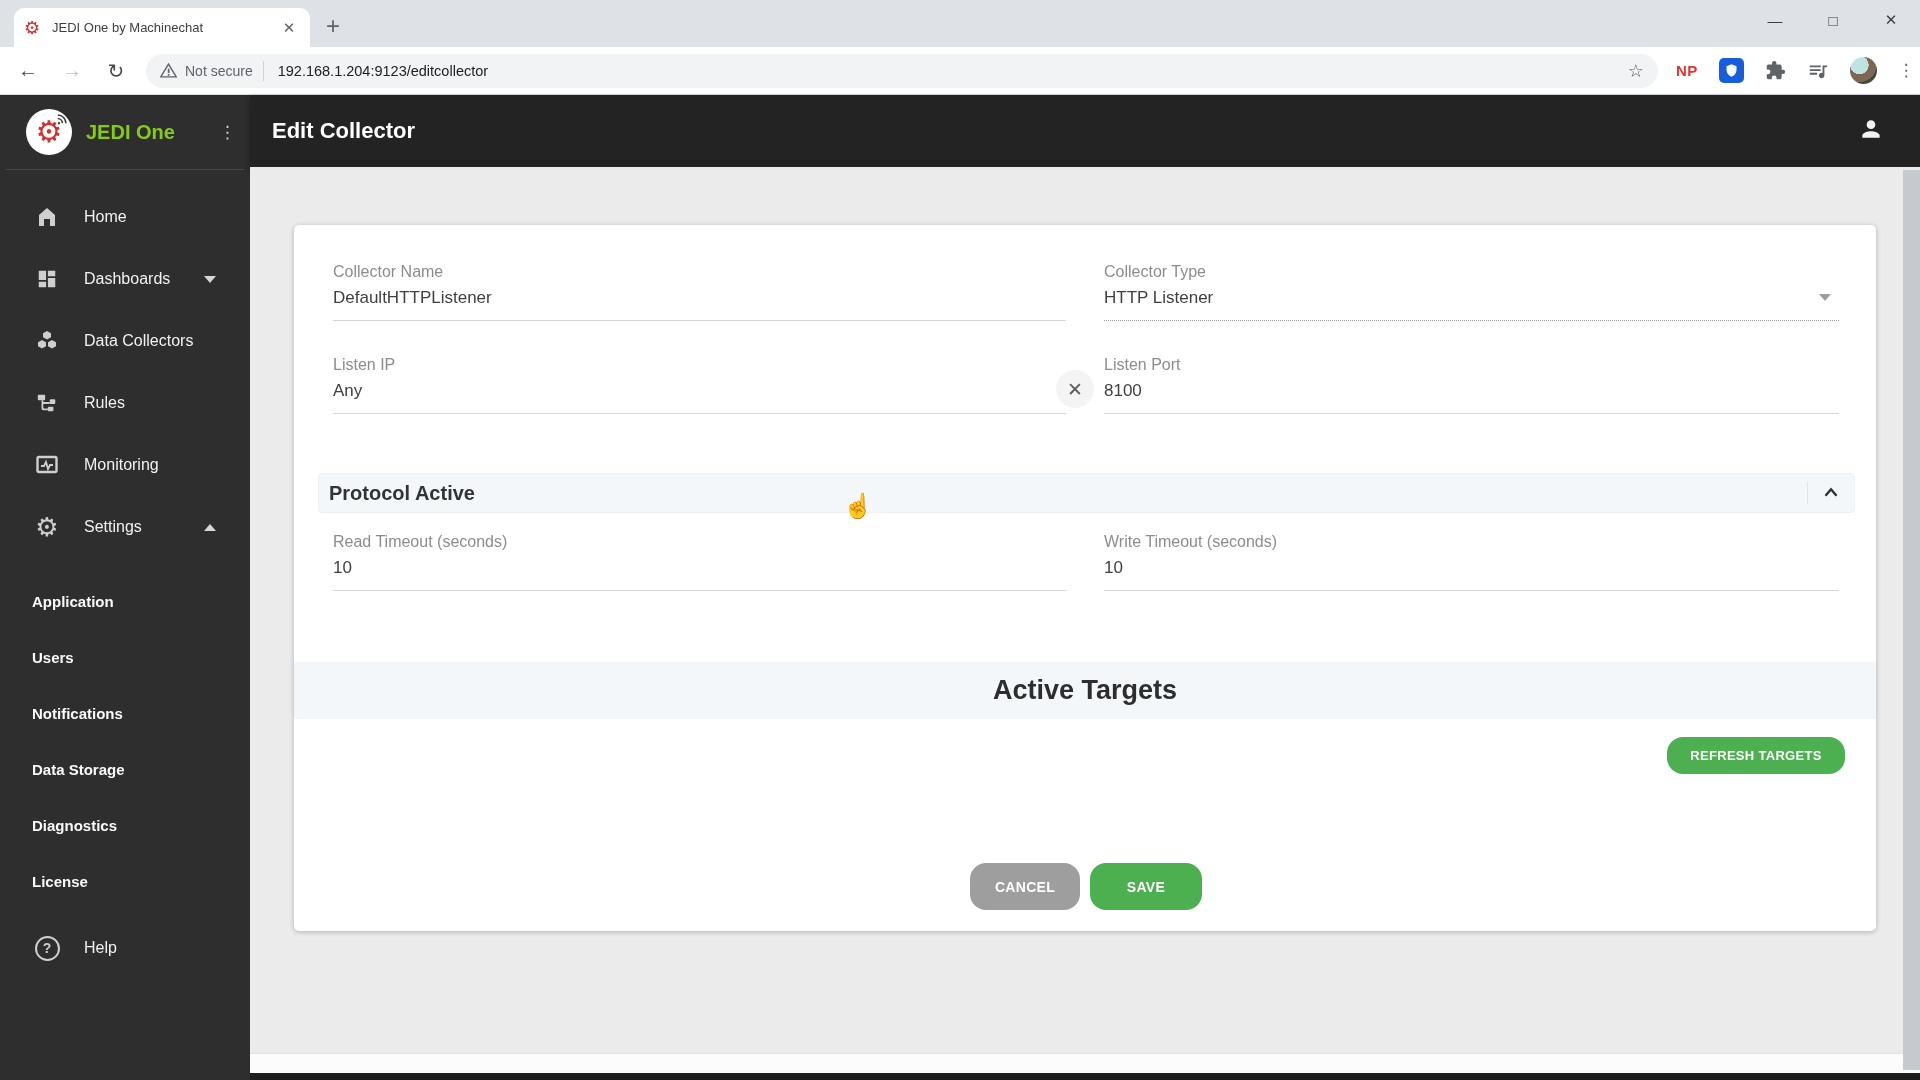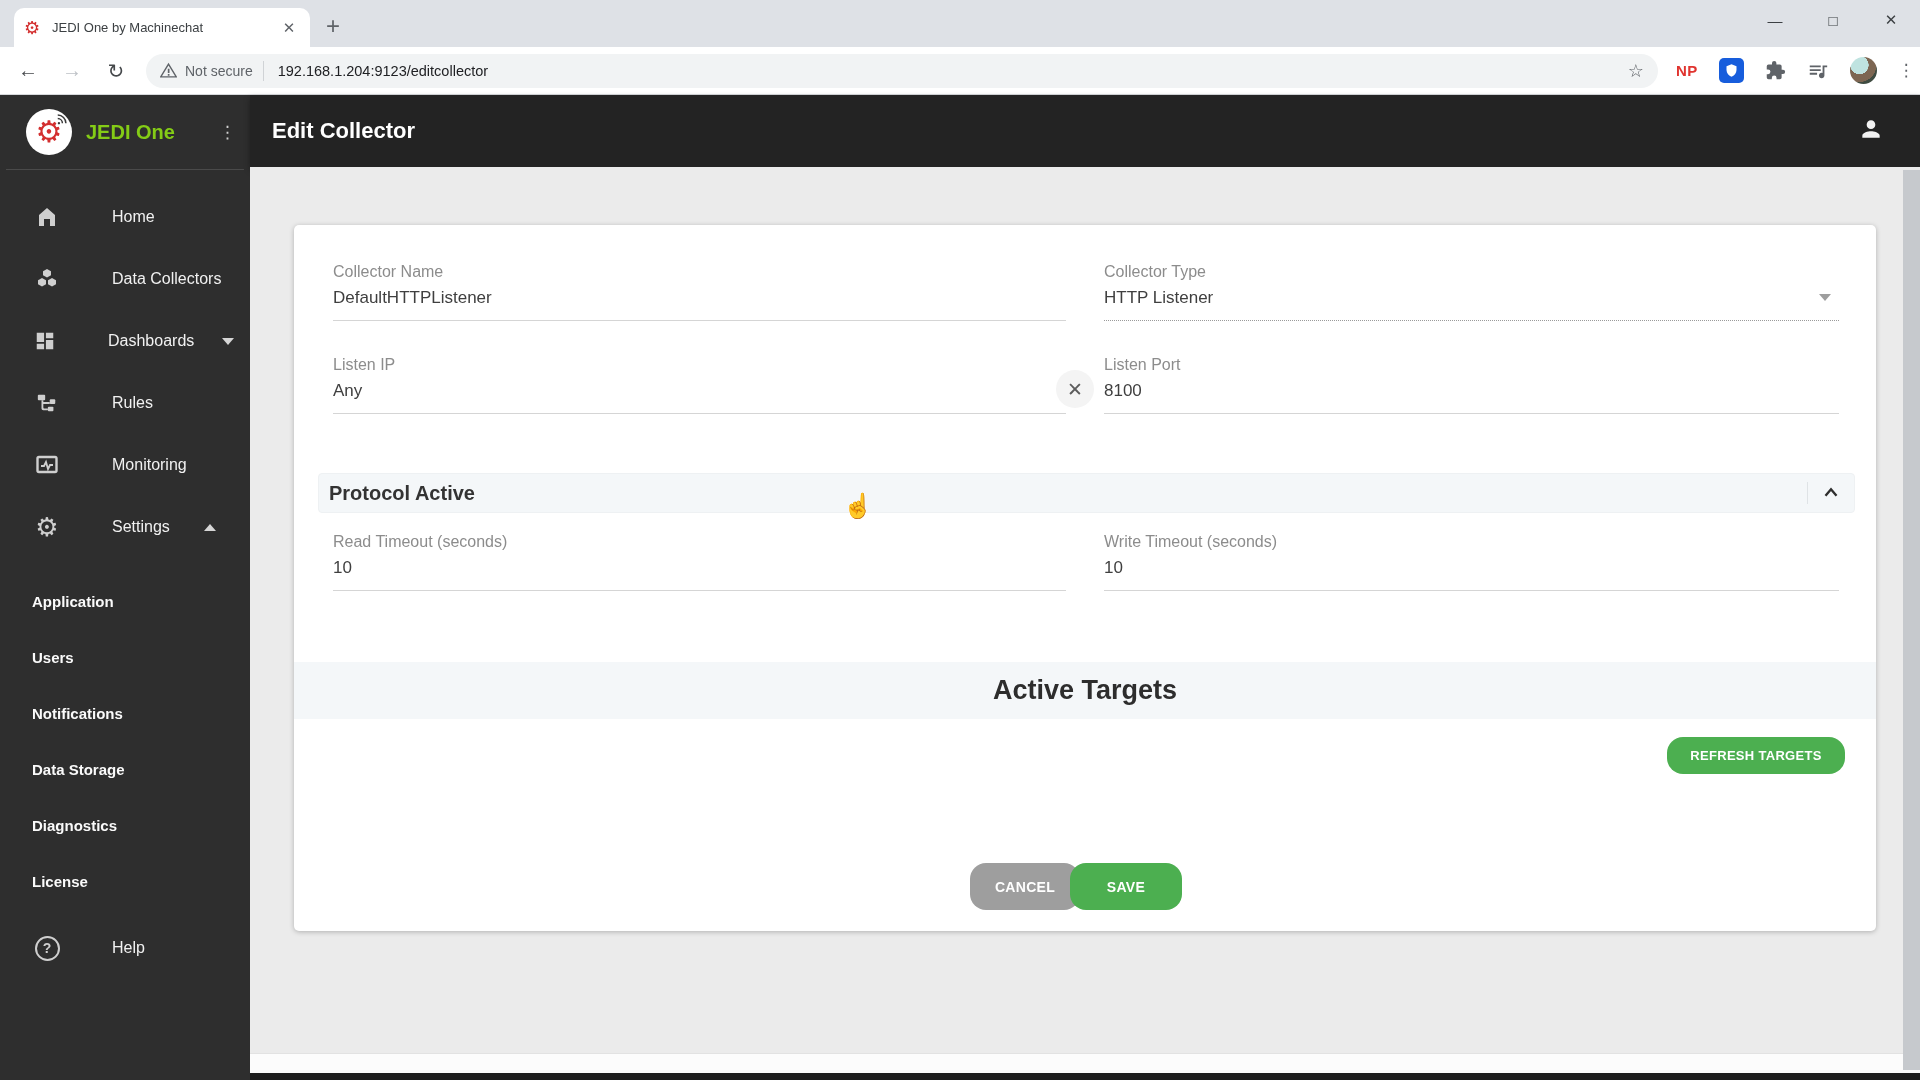--- a/index.html
+++ b/index.html
@@ -38,21 +38,21 @@
   
   .sidebar{position:absolute;left:0;top:95px;width:250px;height:985px;background:#2e2e2e;}
   .side-logo{height:74px;display:flex;align-items:center;padding:0 14px 0 26px;}
   .logo-circle{width:46px;height:46px;border-radius:50%;background:#fff;display:flex;
                align-items:center;justify-content:center;position:relative;}
   .logo-circle .gear-red{font-size:30px;line-height:30px;}
   .brand{color:#84cc16;font-size:20px;font-weight:600;margin-left:14px;flex:1;}
   .side-div{height:1px;background:#4a4a4a;margin:0 6px;}
   .nav{margin-top:16px;}
   .nav-item{height:62px;display:flex;align-items:center;padding-left:34px;color:#f1f1f1;
-            font-size:16px;cursor:pointer;gap:28px;}
+            font-size:16px;cursor:pointer;}
   .nav-ic{width:26px;height:26px;display:flex;align-items:center;justify-content:center;margin-right:24px;}
   .caret{width:0;height:0;margin-left:auto;margin-right:34px;}
   .caret.down{border-left:6px solid transparent;border-right:6px solid transparent;border-top:7px solid #d6d6d6;}
   .caret.up{border-left:6px solid transparent;border-right:6px solid transparent;border-bottom:7px solid #d6d6d6;}
   .submenu{margin-top:15px;}
   .sub-item{height:56px;display:flex;align-items:center;padding-left:32px;color:#fafafa;
             font-size:15px;font-weight:700;cursor:pointer;}
   .help-item{margin-top:8px;}
   .help-circle{width:25px;height:25px;border:2px solid #cfcfcf;border-radius:50%;box-sizing:border-box;
                display:flex;align-items:center;justify-content:center;color:#cfcfcf;font-size:14px;font-weight:700;}
@@ -92,21 +92,21 @@
   .proto-div{width:1px;height:22px;background:#dfe3e6;margin-left:auto;}
   .proto-chev{width:46px;display:flex;align-items:center;justify-content:center;}
 
   .targets-band{position:absolute;left:0;top:437px;width:1582px;height:57px;background:#f4f7f9;
                 display:flex;align-items:center;justify-content:center;}
   .targets-title{font-size:27px;font-weight:700;color:#2d2d2d;}
   .btn{border:none;border-radius:16px;color:#fff;font-family:"Liberation Sans",sans-serif;
        font-weight:700;cursor:pointer;}
   .btn-refresh{position:absolute;right:31px;top:512px;width:178px;height:37px;font-size:13px;letter-spacing:.3px;}
   .btn-cancel{position:absolute;left:676px;top:638px;width:110px;height:47px;font-size:14px;letter-spacing:.3px;}
-  .btn-save{position:absolute;left:776px;top:638px;width:112px;height:47px;font-size:14px;letter-spacing:.3px;}
+  .btn-save{position:absolute;left:796px;top:638px;width:112px;height:47px;font-size:14px;letter-spacing:.3px;}
 
   .footer-strip{position:absolute;left:0;top:886px;width:1670px;height:20px;background:#fcfcfc;
                 border-top:1px solid #e2e2e2;box-sizing:border-box;}
   .bottom-dark{position:absolute;left:0;top:906px;width:1670px;height:7px;background:#1d1d1d;}
   .scrollbar{position:absolute;left:1903px;top:170px;width:17px;height:900px;background:#c6c9cd;}
   .cursor-hand{position:absolute;left:843px;top:492px;font-size:24px;color:#2f2f2f;
                text-shadow:0 0 2px #fff;pointer-events:none;}
   .signal{position:absolute;}
 </style>
 </head>
@@ -180,36 +180,36 @@
       <div class="nav-item">
         <span class="nav-ic">
           <svg width="24" height="24" viewBox="0 0 24 24">
               <path d="M12 3L4 10v11h5v-7h6v7h5V10z" fill="#cfcfcf"></path>
             </svg>
         </span>
         <span>Home</span>
       </div>
       <div class="nav-item">
         <span class="nav-ic">
+          <svg width="22" height="22" viewBox="0 0 24 24">
+              <path d="M3 13h8V3H3v10zm0 8h8v-6H3v6zm10 0h8V11h-8v10zm0-18v6h8V3h-8z" fill="#cfcfcf"></path>
+            </svg>
+        </span>
+        <span>Dashboards</span>
+        <span class="caret down"></span>
+      </div>
+      <div class="nav-item">
+        <span class="nav-ic">
           <svg width="24" height="24" viewBox="0 0 24 24" fill="#cfcfcf">
             <path d="M12 2l4 2.2v4.1L12 10.5 8 8.3V4.2z"></path>
             <path d="M7 11l4 2.2v4.1L7 19.5l-4-2.2v-4.1z"></path>
             <path d="M17 11l4 2.2v4.1l-4 2.2-4-2.2v-4.1z"></path>
           </svg>
         </span>
         <span>Data Collectors</span>
-      </div>
-      <div class="nav-item">
-        <span class="nav-ic">
-          <svg width="22" height="22" viewBox="0 0 24 24">
-              <path d="M3 13h8V3H3v10zm0 8h8v-6H3v6zm10 0h8V11h-8v10zm0-18v6h8V3h-8z" fill="#cfcfcf"></path>
-            </svg>
-        </span>
-        <span>Dashboards</span>
-        <span class="caret down"></span>
       </div>
       <div class="nav-item">
         <span class="nav-ic">
           <svg width="22" height="22" viewBox="0 0 24 24" fill="#cfcfcf">
             <rect x="2" y="3" width="8" height="6" rx="1"></rect>
             <rect x="15" y="8" width="6" height="5" rx="1"></rect>
             <rect x="13" y="16" width="6" height="5" rx="1"></rect>
             <path d="M6 9v9a2 2 0 0 0 2 2h5v-2H9a1 1 0 0 1-1-1v-4h7v-2H8V9z"></path>
           </svg>
         </span>

